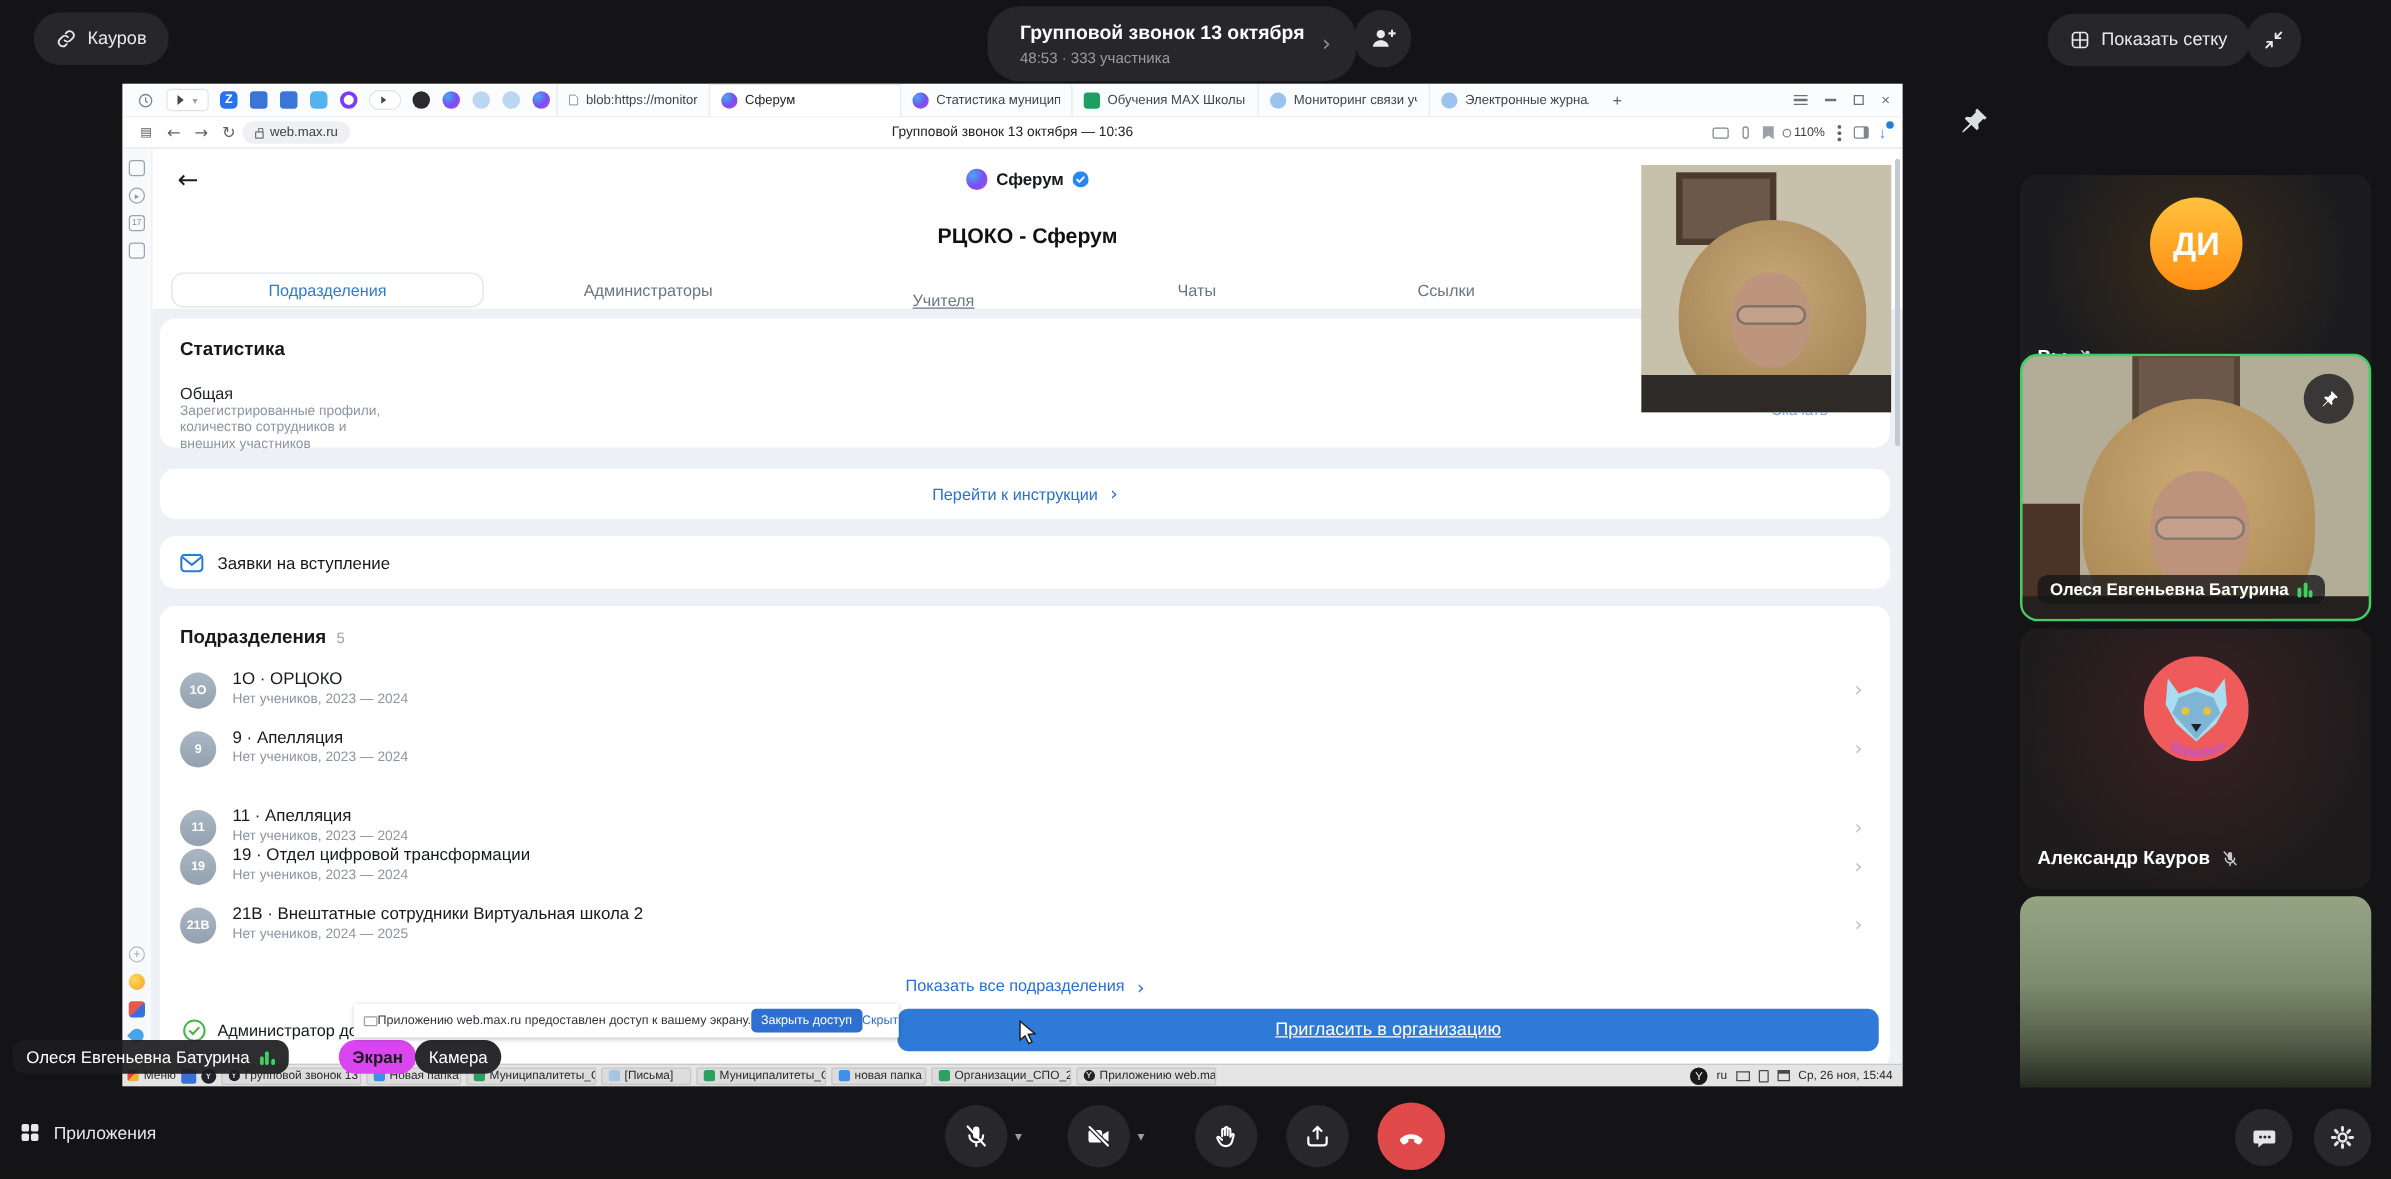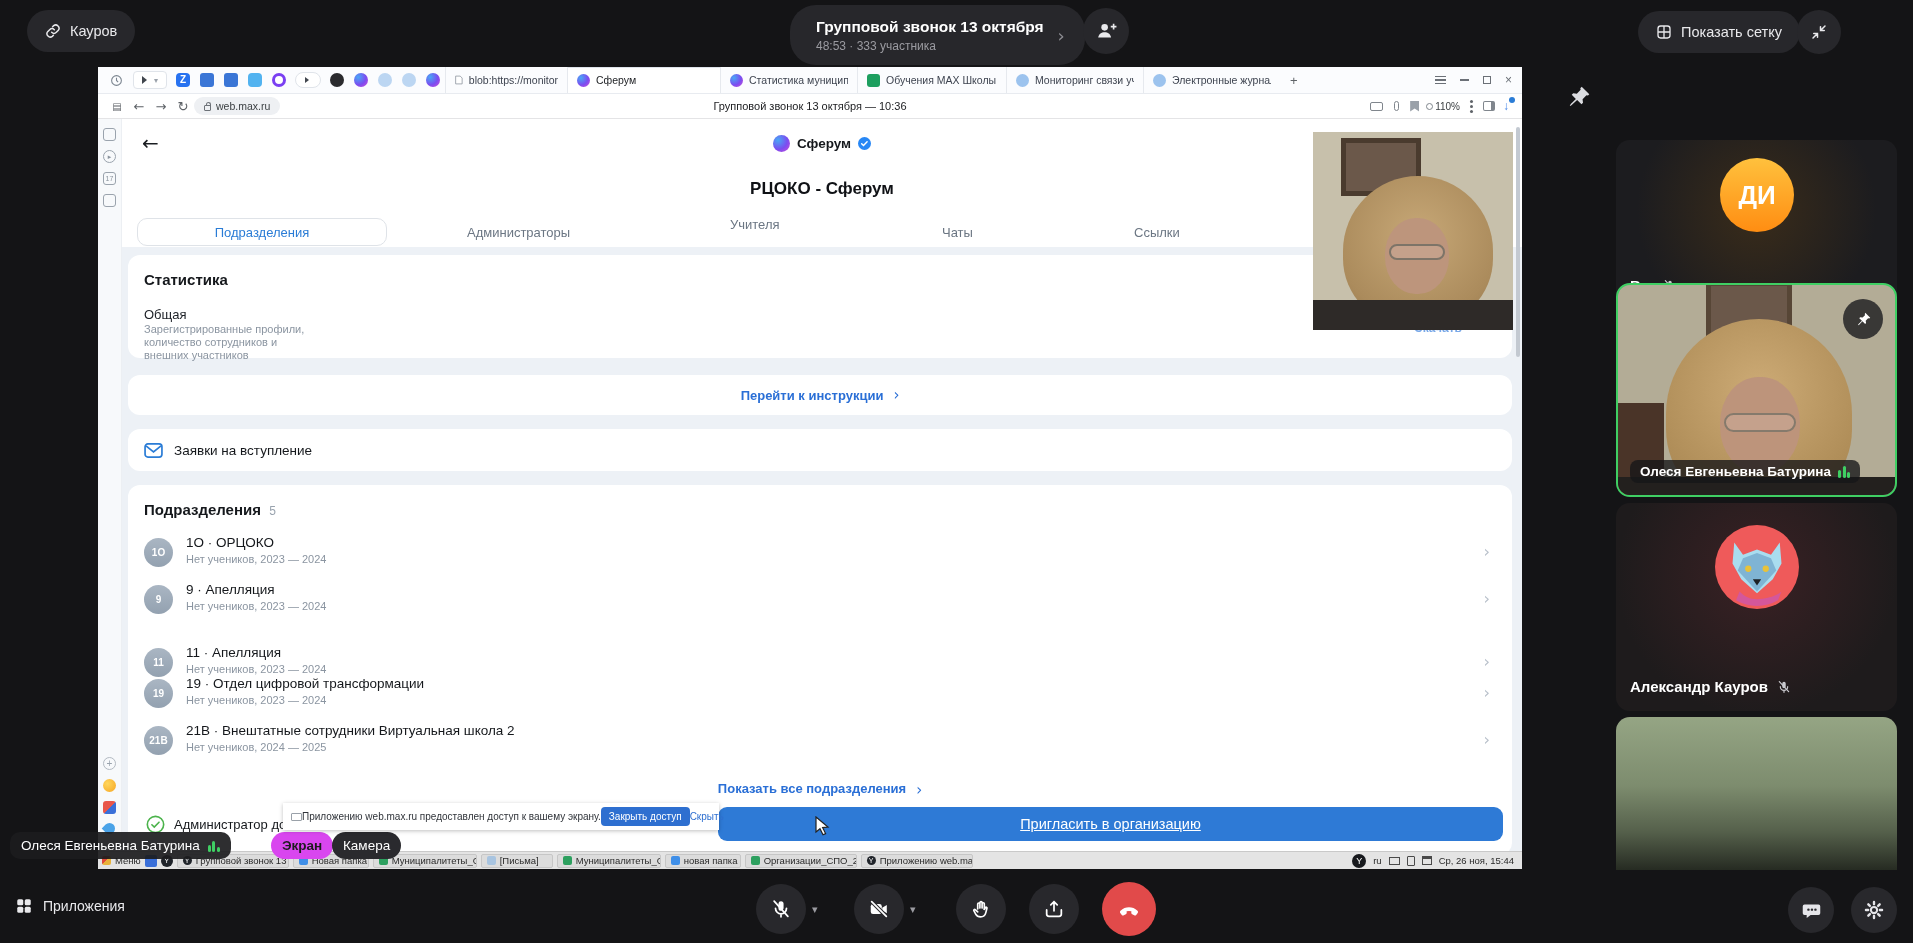--- a/index.html
+++ b/index.html
@@ -33,21 +33,21 @@
   .doccenter{position:absolute;left:0;right:0;text-align:center;font-size:11px;color:#202124;pointer-events:none;}
   .addr-ic{width:14px;height:12px;margin:0 4px;position:relative;}
   
   .rail{position:absolute;left:0;top:52px;bottom:18px;width:24px;background:#f7f9fb;border-right:1px solid #eceff3;}
   .rail .ric{width:13px;height:13px;margin:9px auto;border:1.4px solid #9aa3ad;border-radius:3px;color:#8a939d;
              font-size:7px;display:flex;align-items:center;justify-content:center;}
   
   .page{position:absolute;left:24px;top:52px;right:0;bottom:18px;background:#edf1f6;overflow:hidden;}
   .whiteheader{position:absolute;left:0;top:0;right:0;height:128px;background:#fff;}
   .card{position:absolute;left:6px;right:10px;background:#fff;border-radius:12px;}
-  .bluelink{color:#2a6fd6;font-size:13px;font-weight:bold;}
+  .bluelink{color:#2a6fd6;font-size:13px;}
   .ptab{font-size:13px;color:#6b7683;}
   .ptab.sel{color:#2a7cd6;}
   .rowitem{position:absolute;left:0;right:0;height:47px;}
   .badge{position:absolute;left:16px;top:9px;width:29px;height:29px;border-radius:50%;
          background:linear-gradient(180deg,#aab6c3,#93a1b0);color:#fff;font-size:10px;font-weight:bold;
          display:flex;align-items:center;justify-content:center;}
   .ititle{position:absolute;left:58px;top:6px;font-size:13.5px;color:#15181c;}
   .isub{position:absolute;left:58px;top:24px;font-size:11px;color:#8b95a1;}
   .ichev{position:absolute;right:22px;top:13px;color:#b9c1cb;font-size:16px;font-family:"DejaVu Sans",sans-serif;}
   
@@ -232,21 +232,21 @@
             <path d="M4.5 8.2l2.3 2.3 4.4-4.6" stroke="#fff" stroke-width="1.8" fill="none" stroke-linecap="round"></path>
           </svg>
       </div>
 
       <div class="abs" style="left:0;right:0;top:60px;text-align:center;font-size:17px;font-weight:bold;color:#0f1115;">РЦОКО - Сферум</div>
 
       <div class="abs" style="left:15px;top:99px;width:250px;height:28px;background:#fff;border:1px solid #dfe3e8;border-radius:10px;display:flex;align-items:center;justify-content:center;">
         <span class="ptab sel">Подразделения</span>
       </div>
       <span class="abs ptab" style="left:345px;top:106px;">Администраторы</span>
-      <span class="abs ptab" style="left:608px;top:98px;">Учителя</span>
+      <span class="abs ptab" style="left:608px;top:114px;text-decoration:underline;">Учителя</span>
       <span class="abs ptab" style="left:820px;top:106px;">Чаты</span>
       <span class="abs ptab" style="left:1012px;top:106px;">Ссылки</span>
 
       <div class="card" style="top:136px;height:103px;">
         <div style="position:absolute;left:16px;top:16px;font-size:15px;font-weight:bold;color:#15181c;">Статистика</div>
         <div style="position:absolute;left:16px;top:52px;font-size:13px;color:#1c2026;">Общая</div>
         <div style="position:absolute;left:16px;top:68px;font-size:11px;color:#8b95a1;line-height:13px;">
           <div>Зарегистрированные профили,</div>
           <div>количество сотрудников и</div>
           <div>внешних участников</div>

